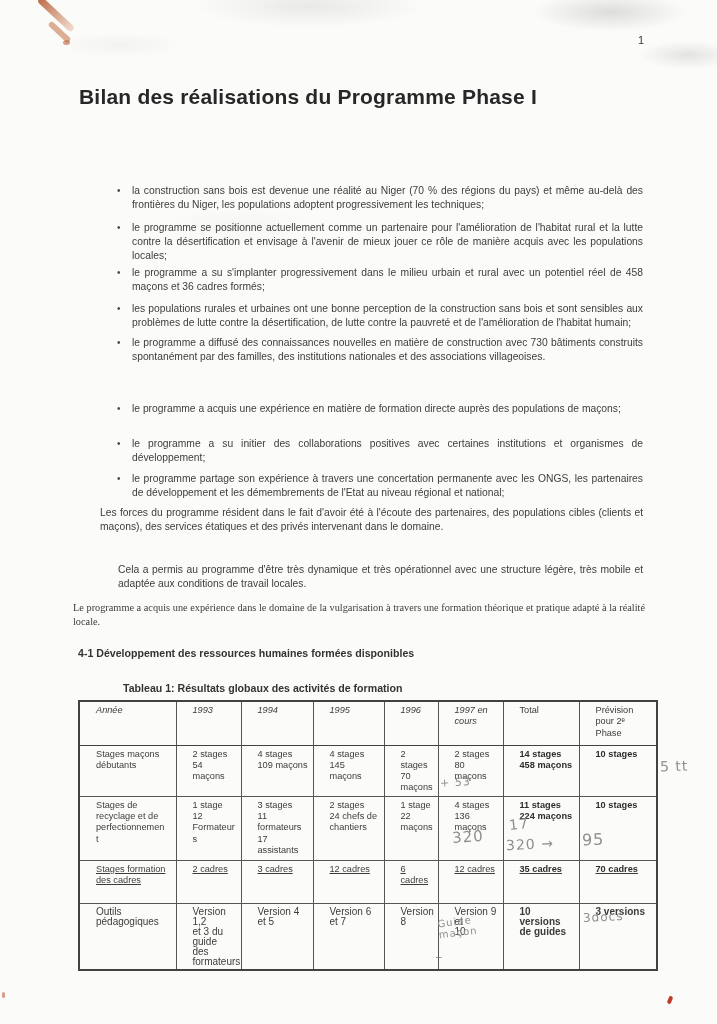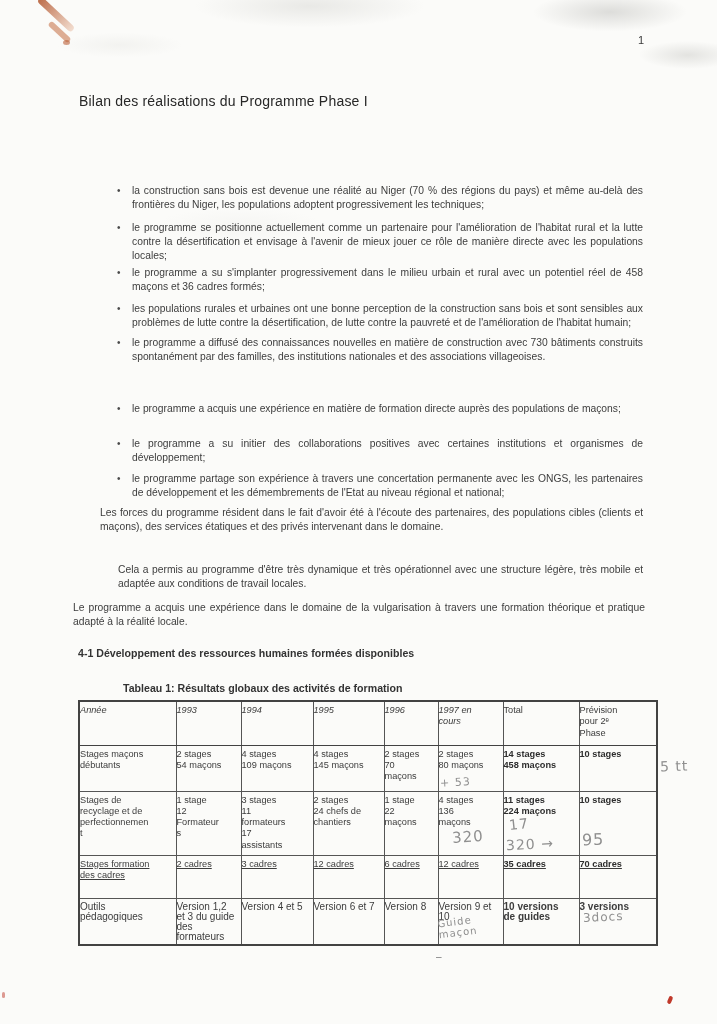--- a/index.html
+++ b/index.html
@@ -13,38 +13,38 @@
       radial-gradient(ellipse 70px 20px at 688px 55px, rgba(165,165,160,.28), transparent 70%),
       radial-gradient(ellipse 90px 18px at 120px 45px, rgba(190,190,184,.14), transparent 70%),
       radial-gradient(ellipse 120px 25px at 240px 225px, rgba(200,200,194,.10), transparent 70%);
   }
   .pageno{position:absolute;left:638px;top:34px;font-size:11px;color:#3a3a3a;}
   .stain{position:absolute;border-radius:5px;}
   .stain-a{left:33px;top:11px;width:46px;height:7px;transform:rotate(43deg);
     background:linear-gradient(90deg,rgba(178,85,45,.85),rgba(222,152,112,.30));}
   .stain-b{left:46px;top:29px;width:27px;height:6px;transform:rotate(43deg);background:rgba(196,110,66,.55);}
   .stain-c{left:63px;top:40px;width:7px;height:5px;border-radius:50%;background:rgba(186,95,55,.6);}
-  .title{position:absolute;left:79px;top:93px;font-size:14px;font-weight:normal;color:#272727;letter-spacing:.2px;}
+  .title{position:absolute;left:79px;top:85px;font-size:21px;font-weight:bold;color:#272727;letter-spacing:.2px;}
   .body-text{font-size:10.3px;line-height:14.2px;text-align:justify;}
   .intro{position:absolute;left:80px;top:140px;width:560px;text-align:left;}
   .bullet{position:absolute;left:132px;width:511px;}
   .bullet::before{content:"\2022";position:absolute;left:-15px;top:0;font-size:10px;color:#4a4a4a;}
   .b1{top:184px;} .b2{top:221px;} .b3{top:266px;} .b4{top:302px;}
   .b5{top:336px;} .b6{top:402px;} .b7{top:437px;} .b8{top:472px;}
   .para{position:absolute;}
   .p-forces{left:100px;top:506px;width:543px;}
   .p-cela{left:118px;top:563px;width:525px;}
-  .p-prog{left:73px;top:601px;width:572px;}
+  .p-prog{left:73px;top:601px;width:572px;font-family:Liberation Serif, serif;}
   .heading{position:absolute;left:78px;top:647px;font-size:10.6px;font-weight:bold;color:#333;}
   .caption{position:absolute;left:123px;top:682px;font-size:10.6px;font-weight:bold;color:#333;}
   table.t{
     position:absolute;left:78px;top:700px;width:578px;border-collapse:collapse;table-layout:fixed;
     font-size:9.2px;color:#3c3c3c;border:2px solid #424242;
   }
-  table.t td{border:1.1px solid #555;padding:3px 4px 2px 0;vertical-align:top;line-height:11.3px;}
+  table.t td{border:1.1px solid #555;padding:3px 4px 2px 16px;vertical-align:top;line-height:11.3px;}
   table.t td:nth-child(2),table.t td:nth-child(3){border-left-style:dashed;}
   table.t tr.hdr td{border-bottom:1.4px solid #424242;}
   .pre{white-space:pre-line;}
   .it{font-style:italic;}
   .b{font-weight:bold;color:#2e2e2e;}
   .sb{font-weight:600;}
   tr.r-hdr{height:44px;} tr.r0{height:46px;} tr.r1{height:64px;} tr.r2{height:43px;text-decoration:underline;} tr.r3{height:47px;}
   tr.r3 td{font-size:10px;line-height:10px;}
   .hw{position:absolute;color:#8f8f8f;font-family:"DejaVu Sans",sans-serif;letter-spacing:1px;}
   .hw-plus53{left:440px;top:776px;font-size:11px;transform:rotate(-3deg);}
@@ -67,21 +67,21 @@
   <div class="stain stain-a"></div>
   <div class="stain stain-b"></div>
   <div class="stain stain-c"></div>
 
   <div class="pageno">1</div>
 
   <h1 class="title" style="margin:0;">Bilan des réalisations du Programme Phase I</h1>
 
 
   <div class="body-text bullet b1">la construction sans bois est devenue une réalité au Niger (70 % des régions du pays) et même au-delà des frontières du Niger, les populations adoptent progressivement les techniques;</div>
-  <div class="body-text bullet b2">le programme se positionne actuellement comme un partenaire pour l'amélioration de l'habitat rural et la lutte contre la désertification et envisage à l'avenir de mieux jouer ce rôle de manière directe avec les populations locales;</div>
+  <div class="body-text bullet b2">le programme se positionne actuellement comme un partenaire pour l'amélioration de l'habitat rural et la lutte contre la désertification et envisage à l'avenir de mieux jouer ce rôle de manière acquis avec les populations locales;</div>
   <div class="body-text bullet b3">le programme a su s'implanter progressivement dans le milieu urbain et rural avec un potentiel réel de 458 maçons et 36 cadres formés;</div>
   <div class="body-text bullet b4">les populations rurales et urbaines ont une bonne perception de la construction sans bois et sont sensibles aux problèmes de lutte contre la désertification, de lutte contre la pauvreté et de l'amélioration de l'habitat humain;</div>
   <div class="body-text bullet b5">le programme a diffusé des connaissances nouvelles en matière de construction avec 730 bâtiments construits spontanément par des familles, des institutions nationales et des associations villageoises.</div>
   <div class="body-text bullet b6">le programme a acquis une expérience en matière de formation directe auprès des populations de maçons;</div>
   <div class="body-text bullet b7">le programme a su initier des collaborations positives avec certaines institutions et organismes de développement;</div>
   <div class="body-text para p-forces">Les forces du programme résident dans le fait d'avoir été à l'écoute des partenaires, des populations cibles (clients et maçons), des services étatiques et des privés intervenant dans le domaine.</div>
 
   <div class="body-text bullet b8">le programme partage son expérience à travers une concertation permanente avec les ONGS, les partenaires de développement et les démembrements de l'Etat au niveau régional et national;</div>
   <div class="body-text para p-cela">Cela a permis au programme d'être très dynamique et très opérationnel avec une structure légère, très mobile et adaptée aux conditions de travail locales.</div>
   <div class="body-text para p-prog">Le programme a acquis une expérience dans le domaine de la vulgarisation à travers une formation théorique et pratique adapté à la réalité locale.</div>

